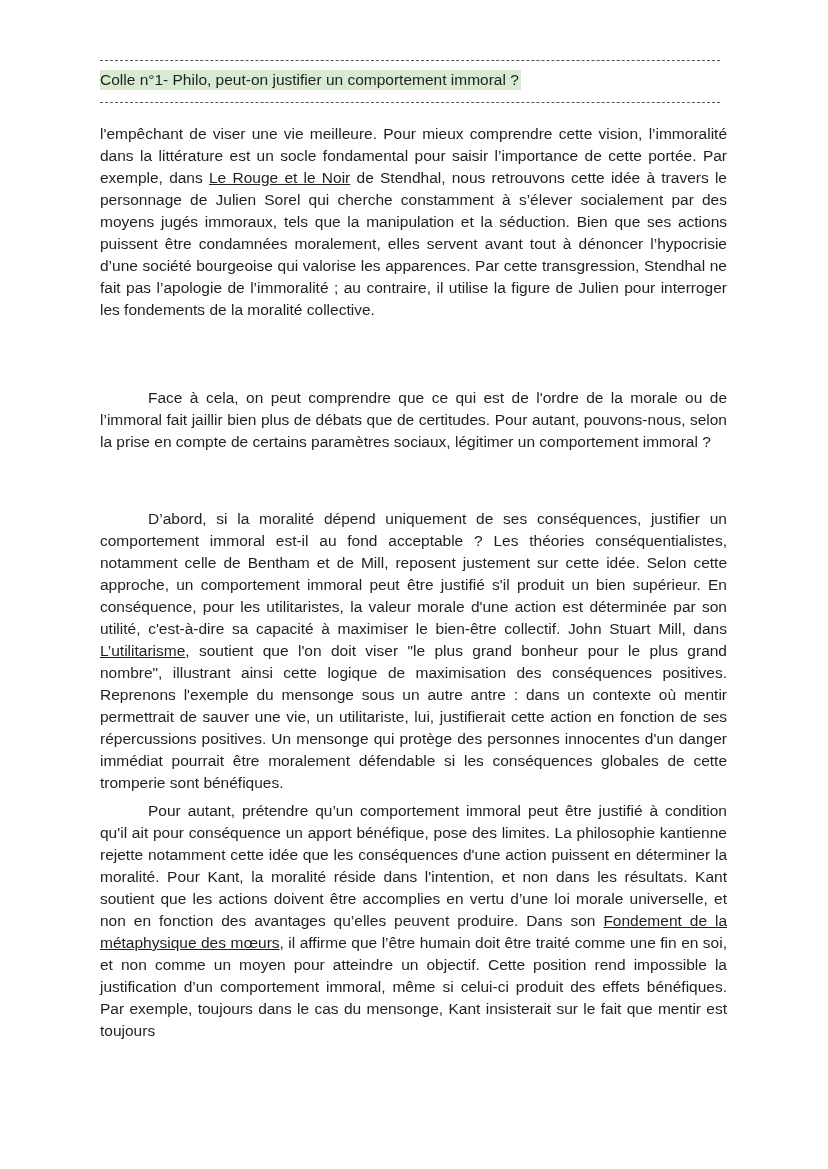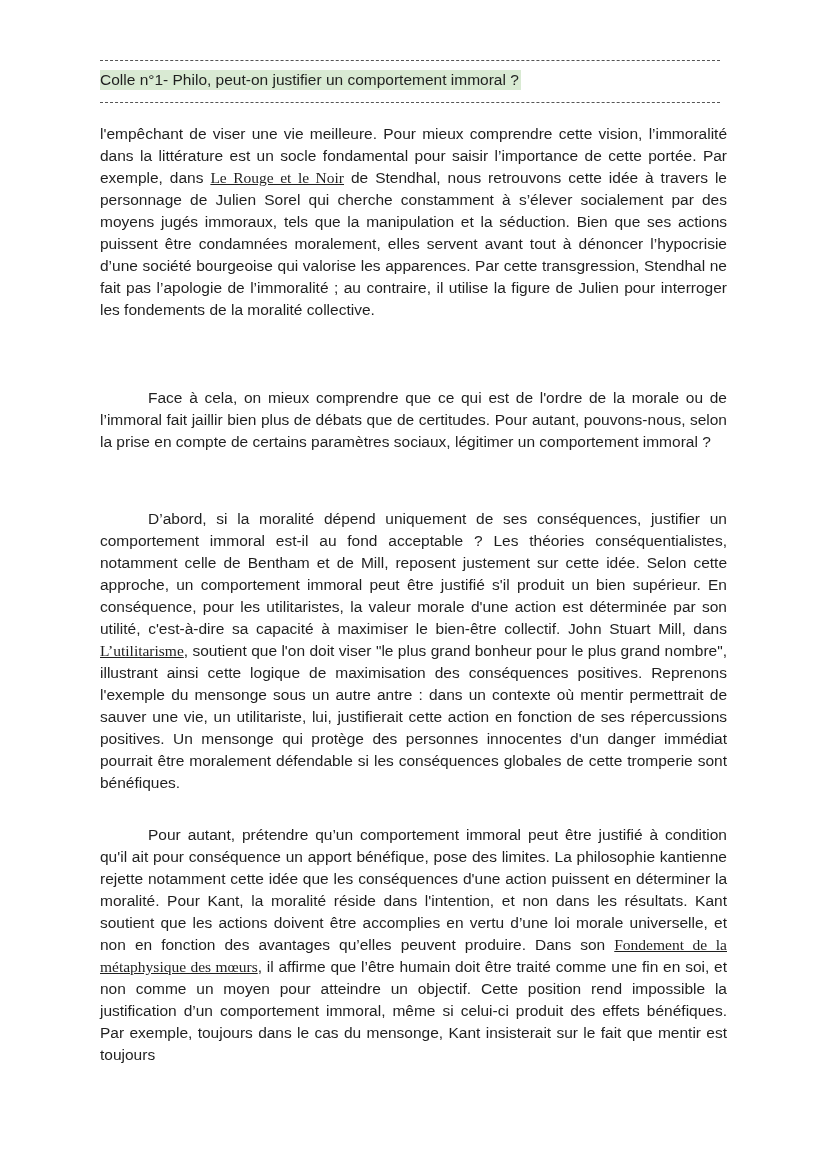--- a/index.html
+++ b/index.html
@@ -23,40 +23,40 @@
     padding: 0 2px 0 0;
     color: #1f1f1f;
   }
   .body {
     position: absolute; left: 100px; width: 627px;
     font-size: 15.5px; line-height: 22px;
     text-align: justify;
   }
   .p { margin: 0; }
   .indent { text-indent: 48px; }
-  .u { text-decoration: underline; font-family: Liberation Serif, serif; }
+  .u { text-decoration: underline; }
   #p1 { top: 123px; }
   #p2 { top: 387px; }
   #p3 { top: 508px; }
-  #p4 { top: 824px; }
+  #p4 { top: 800px; }
 </style>
 </head>
 <body>
 
 <div class="page">
   <div class="dash top"></div>
   <div class="title">Colle n°1- Philo, peut-on justifier un comportement immoral ?</div>
   <div class="dash bottom"></div>
 
   <div class="body" id="p1">
     <p class="p"><span>l'empêchant de viser une vie meilleure. Pour mieux comprendre cette vision, l’immoralité dans la littérature est un socle fondamental pour saisir l’importance de cette portée. Par exemple, dans </span><span class="u">Le Rouge et le Noir</span><span> de Stendhal, nous retrouvons cette idée à travers le personnage de Julien Sorel qui cherche constamment à s’élever socialement par des moyens jugés immoraux, tels que la manipulation et la séduction. Bien que ses actions puissent être condamnées moralement, elles servent avant tout à dénoncer l’hypocrisie d’une société bourgeoise qui valorise les apparences. Par cette transgression, Stendhal ne fait pas l’apologie de l’immoralité ; au contraire, il utilise la figure de Julien pour interroger les fondements de la moralité collective.</span></p>
   </div>
 
   <div class="body" id="p2">
-    <p class="p indent">Face à cela, on mieux comprendre que ce qui est de l'ordre de la morale ou de l’immoral fait jaillir bien plus de débats que de certitudes. Pour autant, pouvons-nous, selon la prise en compte de certains paramètres sociaux, légitimer un comportement immoral ?</p>
+    <p class="p indent">Face à cela, on peut comprendre que ce qui est de l'ordre de la morale ou de l’immoral fait jaillir bien plus de débats que de certitudes. Pour autant, pouvons-nous, selon la prise en compte de certains paramètres sociaux, légitimer un comportement immoral ?</p>
   </div>
 
   <div class="body" id="p3">
     <p class="p indent"><span>D’abord, si la moralité dépend uniquement de ses conséquences, justifier un comportement immoral est-il au fond acceptable ? Les théories conséquentialistes, notamment celle de Bentham et de Mill, reposent justement sur cette idée. Selon cette approche, un comportement immoral peut être justifié s'il produit un bien supérieur. En conséquence, pour les utilitaristes, la valeur morale d'une action est déterminée par son utilité, c'est-à-dire sa capacité à maximiser le bien-être collectif. John Stuart Mill, dans </span><span class="u">L’utilitarisme</span><span>, soutient que l'on doit viser "le plus grand bonheur pour le plus grand nombre", illustrant ainsi cette logique de maximisation des conséquences positives. Reprenons l'exemple du mensonge sous un autre antre : dans un contexte où mentir permettrait de sauver une vie, un utilitariste, lui, justifierait cette action en fonction de ses répercussions positives. Un mensonge qui protège des personnes innocentes d'un danger immédiat pourrait être moralement défendable si les conséquences globales de cette tromperie sont bénéfiques.</span></p>
   </div>
 
   <div class="body" id="p4">
     <p class="p indent"><span>Pour autant, prétendre qu’un comportement immoral peut être justifié à condition qu'il ait pour conséquence un apport bénéfique, pose des limites. La philosophie kantienne rejette notamment cette idée que les conséquences d'une action puissent en déterminer la moralité. Pour Kant, la moralité réside dans l'intention, et non dans les résultats. Kant soutient que les actions doivent être accomplies en vertu d’une loi morale universelle, et non en fonction des avantages qu’elles peuvent produire. Dans son </span><span class="u">Fondement de la métaphysique des mœurs</span><span>, il affirme que l’être humain doit être traité comme une fin en soi, et non comme un moyen pour atteindre un objectif. Cette position rend impossible la justification d’un comportement immoral, même si celui-ci produit des effets bénéfiques. Par exemple, toujours dans le cas du mensonge, Kant insisterait sur le fait que mentir est toujours</span></p>
   </div>
 </div>

